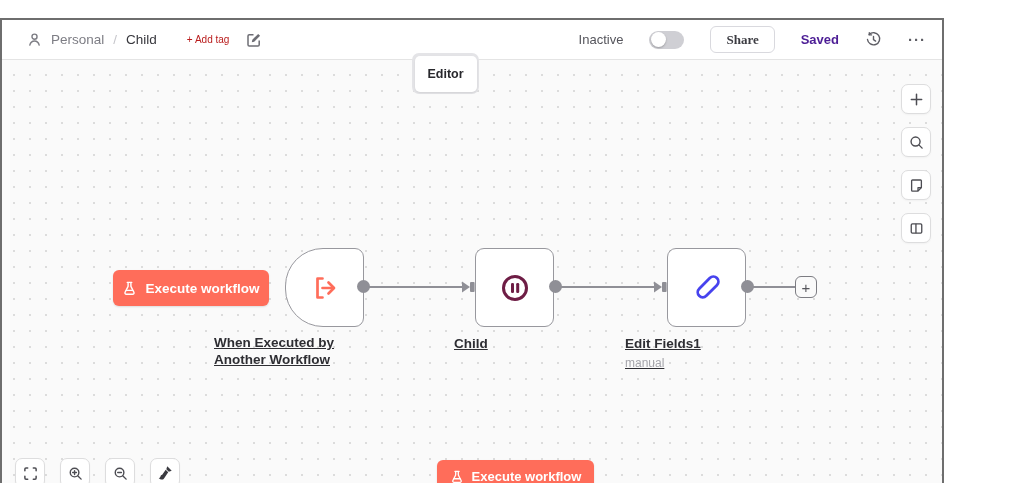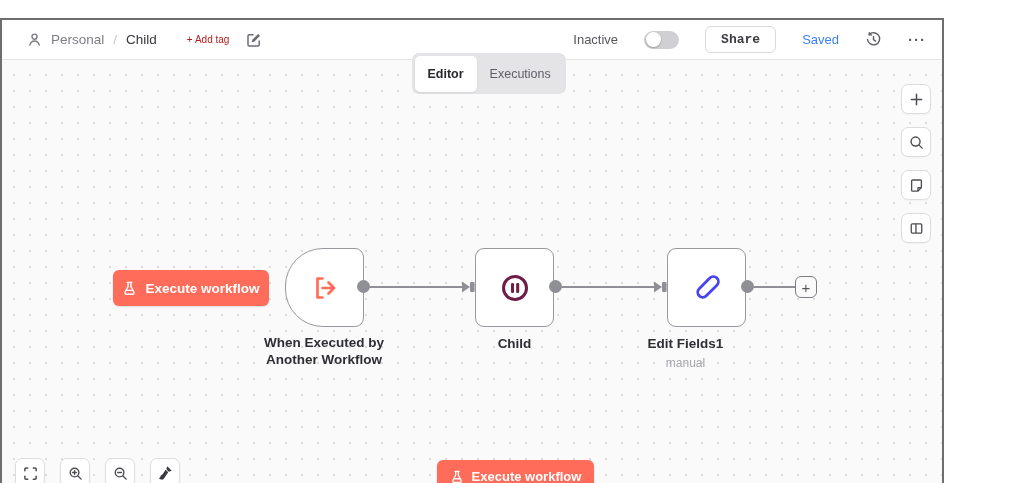--- a/index.html
+++ b/index.html
@@ -18,22 +18,22 @@
   .addtag { margin-left:30px; color:#b91c1c; font-size:10px; background:none; border:none;
             cursor:pointer; font-family:inherit; }
   .rename-btn { margin-left:17px; background:none; border:none; cursor:pointer; display:flex; }
   .top-right { margin-left:auto; display:flex; align-items:center; gap:26px; }
   .status-label { color:#55555c; font-size:13px; }
   .toggle { position:relative; width:35px; height:18px; border-radius:10px; background:#cfcfd4;
             border:none; cursor:pointer; }
   .toggle .knob { position:absolute; top:1.5px; left:2px; width:15px; height:15px; border-radius:50%;
             background:#fff; box-shadow:0 1px 2px rgba(0,0,0,.25); }
   .share-btn { height:27px; padding:0 15px; background:#fff; border:1px solid #d9d9de; border-radius:6px;
-            font-size:13px; font-weight:600; color:#3c3c42; cursor:pointer; font-family:Liberation Mono, monospace; }
-  .saved { color:#3b82f6; font-size:13px; }
+            font-size:13px; font-weight:600; color:#3c3c42; cursor:pointer; font-family:Liberation Serif, serif; }
+  .saved { color:#4c1d95; font-size:13px;font-weight:bold; }
   .icon-btn { background:none; border:none; cursor:pointer; display:flex; align-items:center; color:#5d5d64; }
   .ellipsis { font-size:15px; letter-spacing:1px; color:#5d5d64; font-weight:700; line-height:10px; }
 
   
   .tabbar { position:absolute; left:410px; top:33px; z-index:6; background:#e4e4e7; border-radius:7px;
             padding:2.5px; display:flex; align-items:center; }
   .tab { border:none; background:transparent; padding:11px 13px; font-size:12.5px; color:#5e5e66;
          border-radius:5px; cursor:pointer; font-family:inherit; }
   .tab.active { background:#fff; color:#28282d; font-weight:700; box-shadow:0 1px 2px rgba(0,0,0,.08); }
 
@@ -53,21 +53,21 @@
           display:flex; align-items:center; justify-content:center; cursor:pointer; }
   .node-trigger { left:283px; top:188px; border-radius:38px 9px 9px 38px; }
   .node-square { border-radius:9px; }
   .node-wait { left:473px; top:188px; }
   .node-edit { left:665px; top:188px; }
 
   .wire { height:2px; background:#8f8f96; top:226px; }
   .out-dot { width:13px; height:13px; border-radius:50%; background:#8f8f96; top:220px; }
   .in-port { top:220px; }
 
-  .node-label { text-align:center; font-size:13.5px; font-weight:600; color:#2e2e33; line-height:17px; }
+  .node-label { font-size:13.5px; font-weight:600; color:#2e2e33; line-height:17px;text-decoration:underline; }
   .node-sub { font-size:12px; font-weight:400; color:#a5a5ab; margin-top:3px; }
 
   .plus-btn { left:793px; top:216px; width:22px; height:22px; background:#fafafa; border:1.8px solid #7c7c82;
               border-radius:6px; color:#55555b; font-size:15px; line-height:17px; text-align:center;
               cursor:pointer; padding:0; }
 
   
   .sq-btn { width:30px; height:30px; background:#fff; border:1px solid #ddddde; border-radius:7px;
             display:flex; align-items:center; justify-content:center; cursor:pointer; color:#4d4d53;
             box-shadow:0 1px 2px rgba(0,0,0,.04); }
@@ -118,21 +118,20 @@
         </span>
       </button>
       <button class="icon-btn ellipsis">
         <span>···</span>
       </button>
     </div>
   </div>
 
   <div class="tabbar">
     <button class="tab active">Editor</button>
-    <button class="tab">Executions</button>
   </div>
 
   <div class="canvas">
 
     <button class="exec-btn exec-left abs">
       <span style="display:flex">
         <svg width="15" height="15" viewBox="0 0 16 16" fill="none" stroke="#fff" stroke-width="1.5" stroke-linecap="round" stroke-linejoin="round">
           <path d="M5.6 1.5h4.8M6.5 1.7v4L3.3 12c-.5 1 .2 2.1 1.3 2.1h6.8c1.1 0 1.8-1.1 1.3-2.1L9.5 5.7v-4"></path>
           <path d="M4.6 10h6.8"></path>
         </svg>

